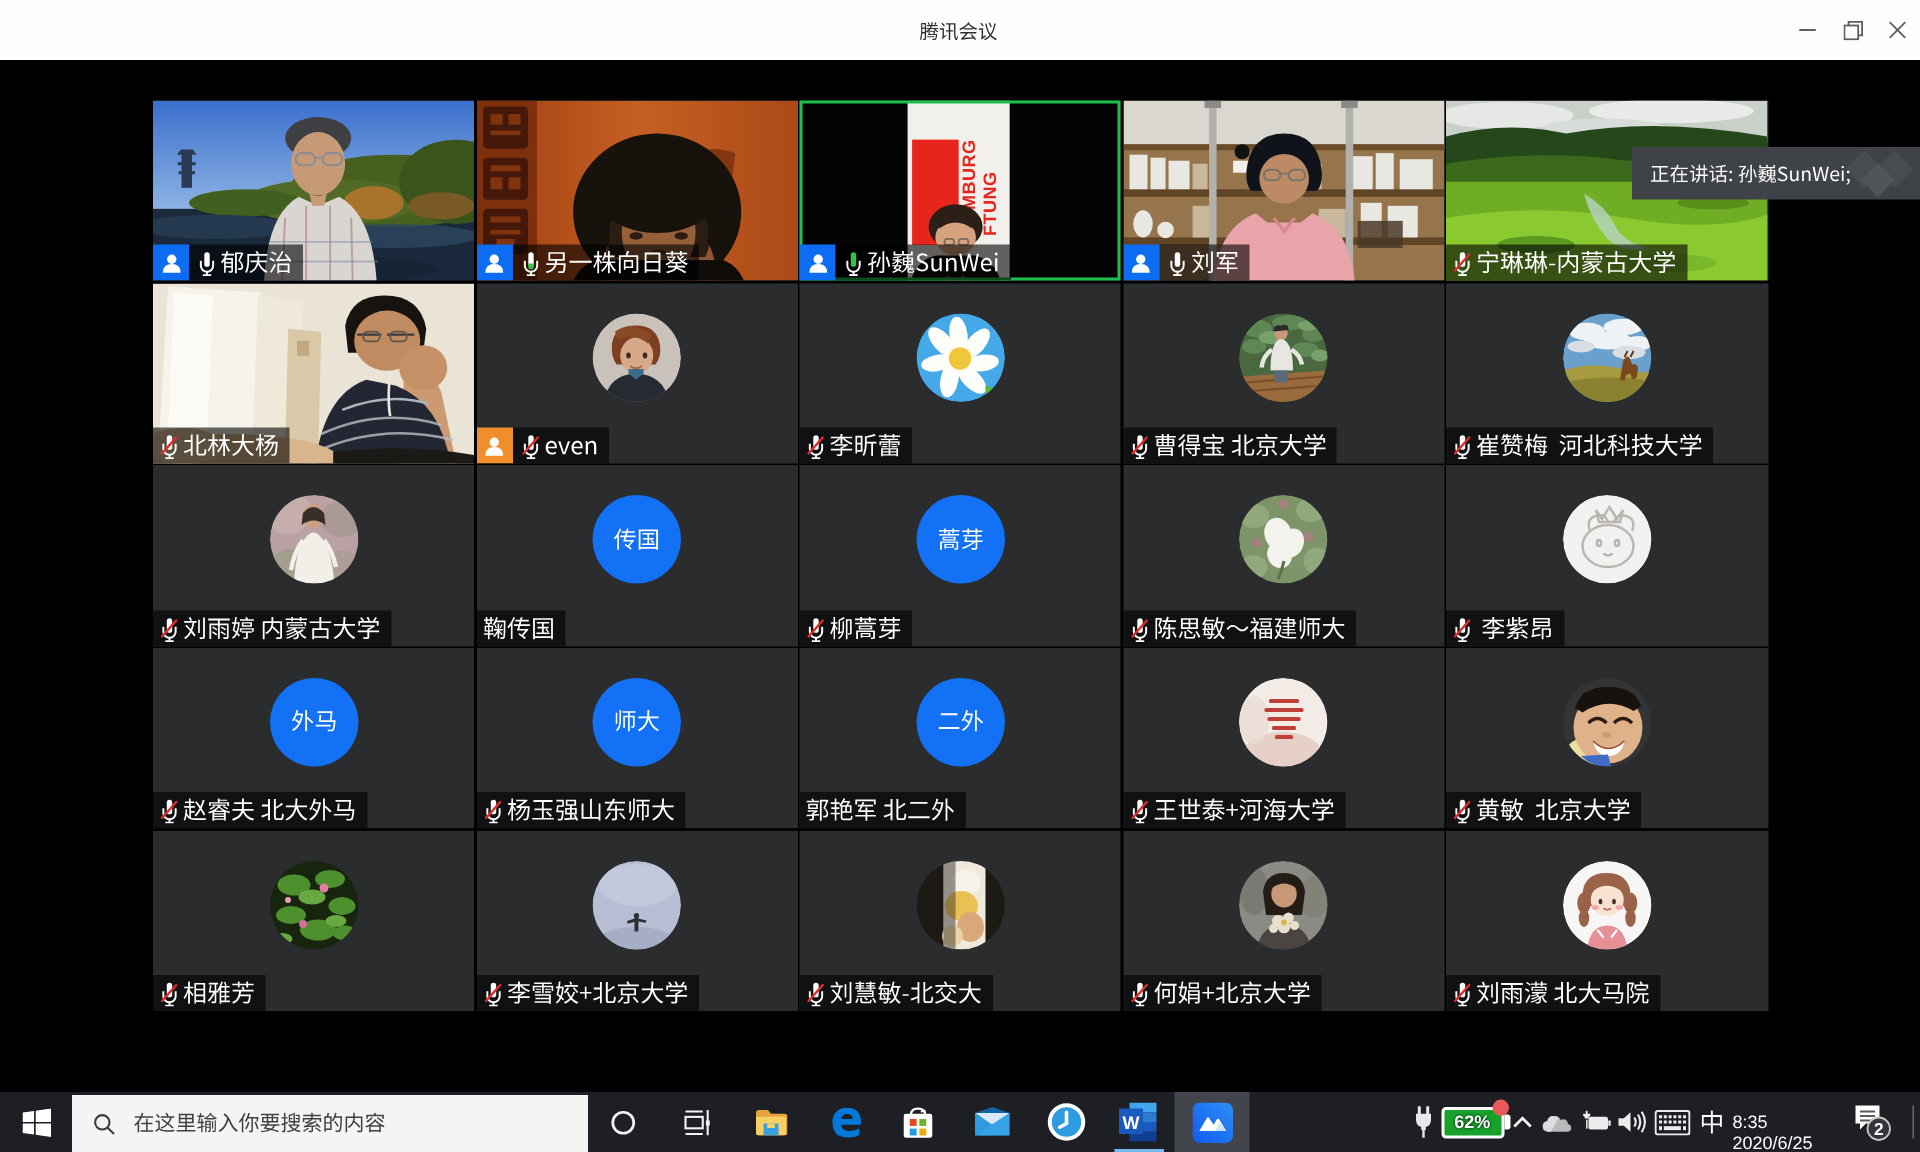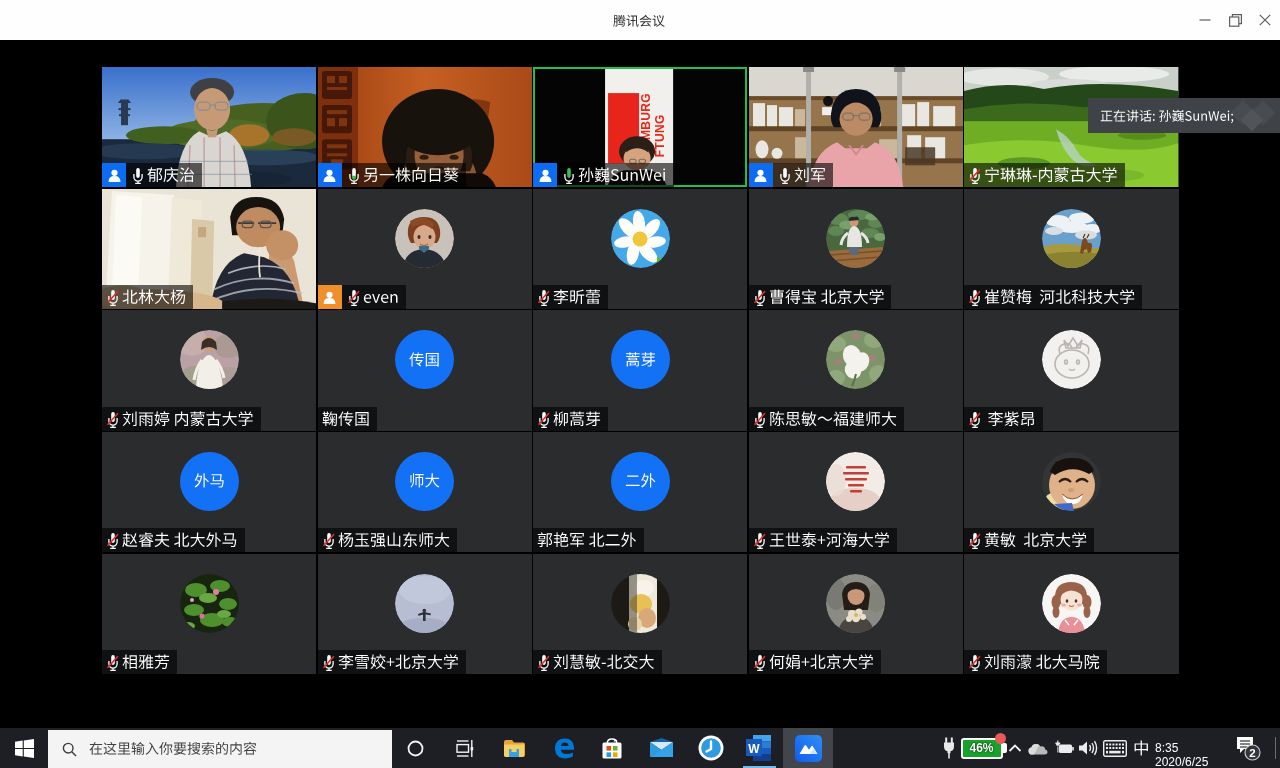--- a/index.html
+++ b/index.html
@@ -1109,21 +1109,21 @@
         <rect x="3.2" y="0.5" width="2" height="6"></rect>
         <rect x="8.8" y="0.5" width="2" height="6"></rect>
         <path d="M2 5.5 h10 v4 q0 4 -3.5 4.8 v2 h-3 v-2 Q2 13.5 2 9.5 Z"></path>
         <rect x="6.2" y="15" width="1.6" height="6.5"></rect>
       </g>
     </svg>
   </div>
 <div class="tb" style="left:957px;width:50px;">
     <div style="position:relative;width:46px;height:25px;margin-left:3px">
       <div style="position:absolute;left:0;top:2px;width:42px;height:21px;border:2px solid #fff;border-radius:3px;background:#17a22b;display:flex;align-items:center;justify-content:center">
-        <span style="color:#fff;font-size:12px;font-weight:bold;text-shadow:0 0 2px #000">46%</span>
+        <span style="color:#fff;font-size:12px;font-weight:bold;text-shadow:0 0 2px #000">62%</span>
       </div>
       <div style="position:absolute;right:0px;top:7px;width:4px;height:10px;background:#fff;border-radius:0 2px 2px 0"></div>
       <div style="position:absolute;left:34px;top:-3px;width:11px;height:11px;border-radius:50%;background:#e85a5a"></div>
     </div>
   </div>
 <div class="tb" style="left:1007px;width:16px;">
     <svg width="14" height="10" viewBox="0 0 14 10">
       <path d="M1.5 8 L7 2.5 L12.5 8" fill="none" stroke="#f2f2f2" stroke-width="1.8"></path>
     </svg>
   </div>

